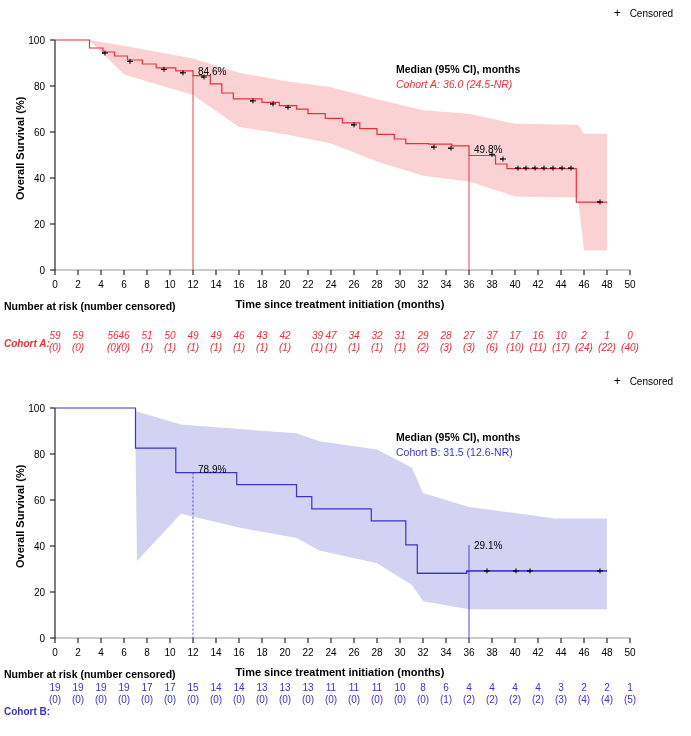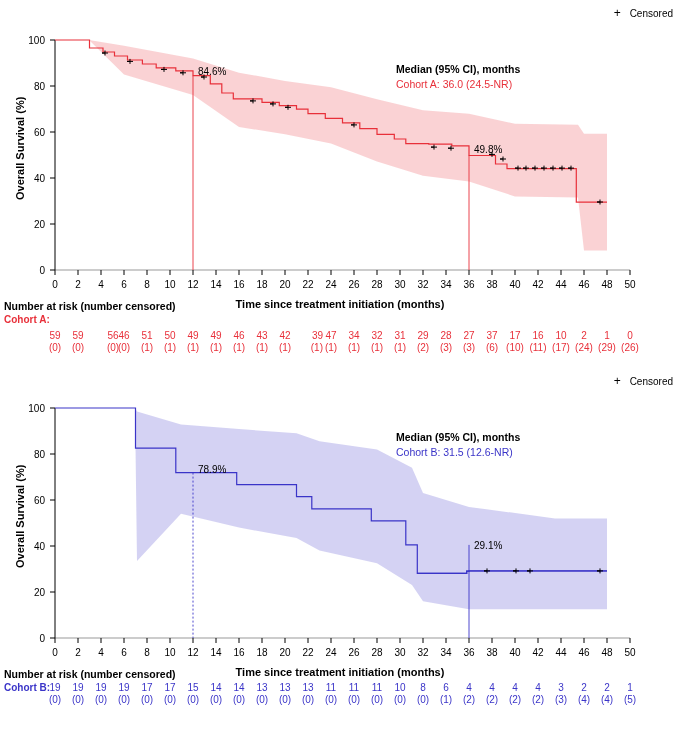--- a/index.html
+++ b/index.html
@@ -18,29 +18,29 @@
     position:absolute;text-align:center;width:100%;
     font-size:11px;font-weight:bold;
   }
   .censored-note{
     position:absolute;font-size:10px;white-space:nowrap;
   }
   .median-box{
     position:absolute;font-size:10.5px;line-height:15px;white-space:nowrap;
   }
   .median-title{font-weight:bold;color:#000;}
-  .cohortA-txt{color:#e8303a;}
+  .cohortA-txt{color:#e8303a;font-style:italic;}
   .cohortB-txt{color:#3a34c8;}
 
   .risk{
     position:absolute;font-size:10px;white-space:nowrap;
   }
   .risk-title{font-weight:bold;font-size:10.5px;color:#000;}
   .risk-row{display:flex;align-items:flex-start;}
-  .risk-label{font-weight:bold;white-space:nowrap;}
+  .risk-label{font-weight:bold;white-space:nowrap;margin-top:24px;}
   .risk-cells{position:relative;flex:1;}
   .risk-cell{
     position:absolute;text-align:center;width:30px;
     font-size:10px;line-height:12px;
   }
   .risk-cell .n{display:block;}
   .risk-cell .c{display:block;}
   svg{display:block;}
   text{font-family:"Liberation Sans",sans-serif;}
 </style>
@@ -277,25 +277,25 @@
             <div class="risk-cell" style="left: 490px; top: 0px;">
               <span class="n">10</span>
               <span class="c">(17)</span>
             </div>
             <div class="risk-cell" style="left: 513px; top: 0px;">
               <span class="n">2</span>
               <span class="c">(24)</span>
             </div>
             <div class="risk-cell" style="left: 536px; top: 0px;">
               <span class="n">1</span>
-              <span class="c">(29)</span>
+              <span class="c">(22)</span>
             </div>
             <div class="risk-cell" style="left: 559px; top: 0px;">
               <span class="n">0</span>
-              <span class="c">(26)</span>
+              <span class="c">(40)</span>
             </div>
           </div>
       </div>
     </div>
   </div>
 
   <div class="panel">
     <svg width="691" height="300" viewBox="0 0 691 300">
       <g>
         <line x1="55" y1="270" x2="630" y2="270" stroke="#999" stroke-width="1"></line>

